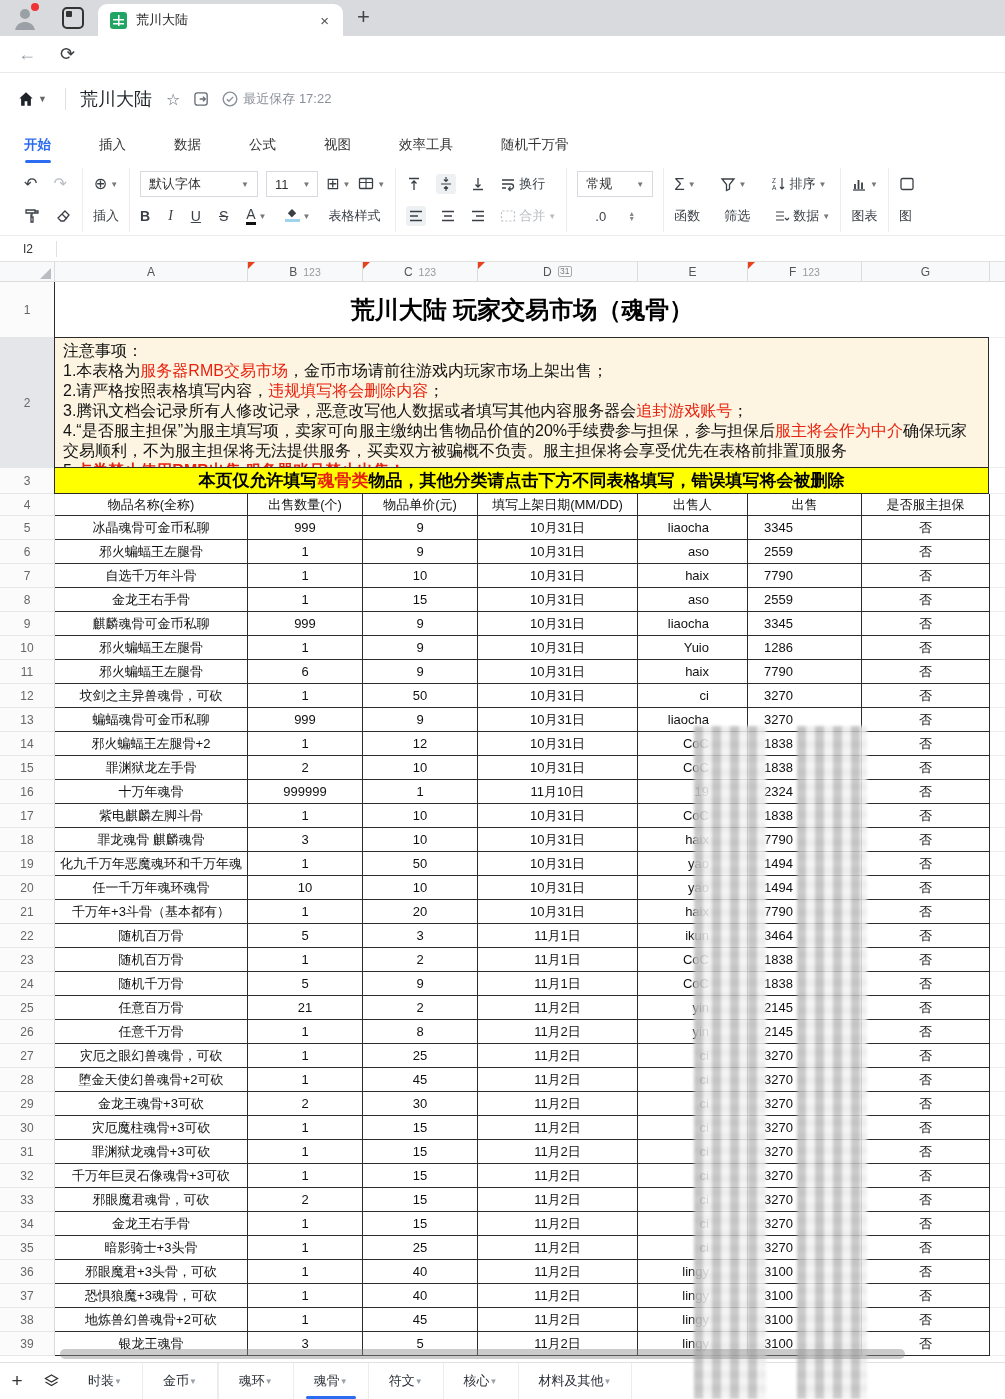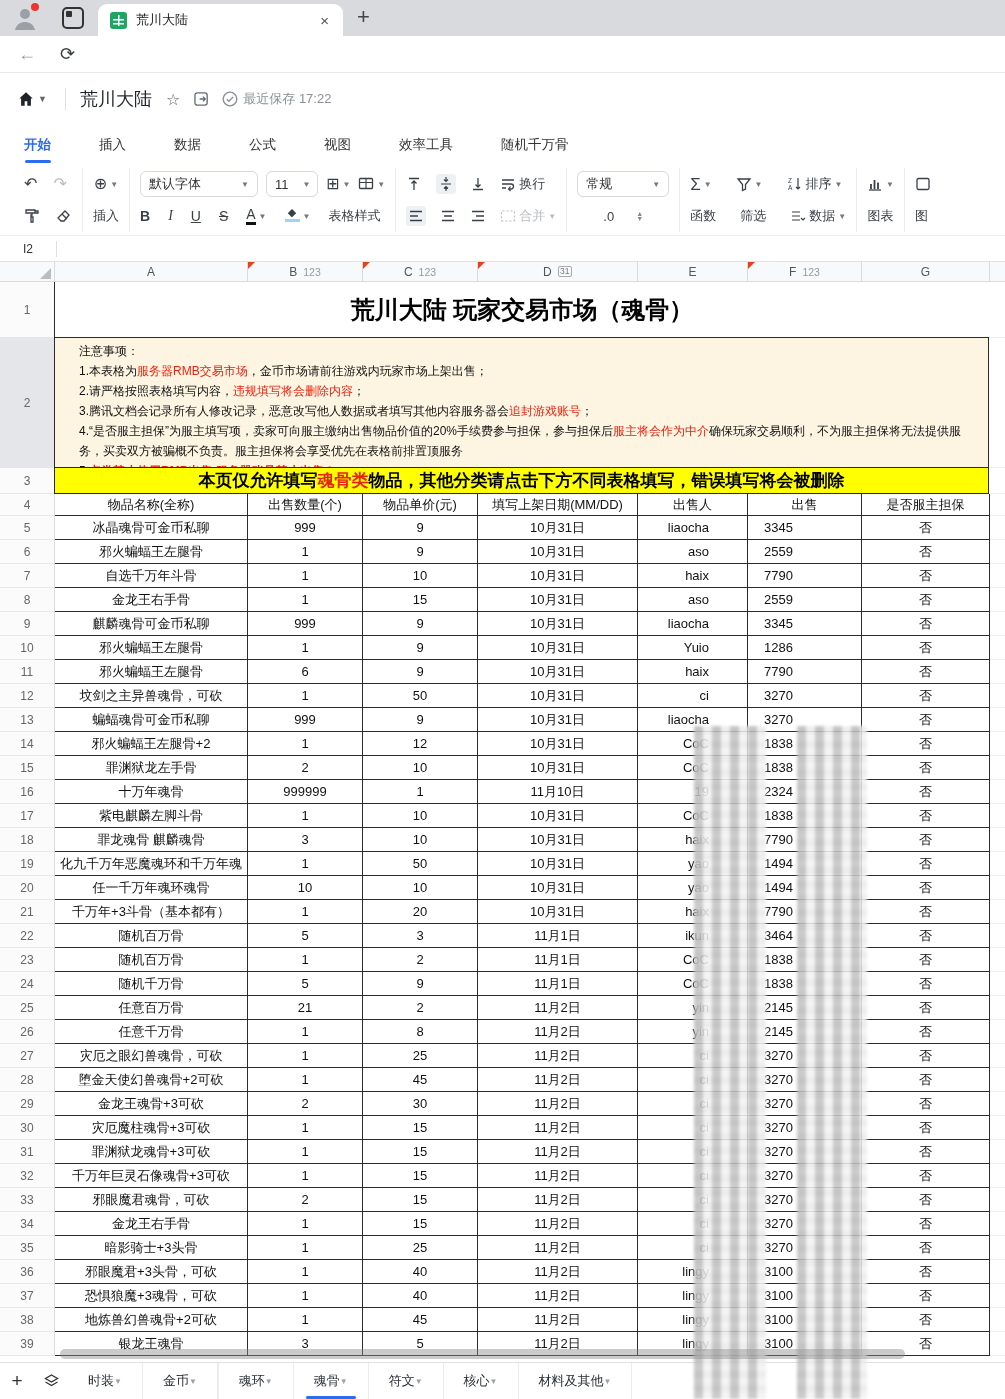--- a/index.html
+++ b/index.html
@@ -49,21 +49,21 @@
 
   
   .toolbar { height:70px; display:flex; padding:3px 6px 3px 14px; background:#fff; }
   .tgroup { display:flex; flex-direction:column; justify-content:space-around; padding:0 10px; }
   .tgroup + .tgroup { border-left:1px solid #ececec; }
   .trow { display:flex; align-items:center; gap:16px; height:30px; }
   .tbtn { display:flex; align-items:center; gap:3px; font-size:13px; color:#3a3f45; white-space:nowrap; }
   .tbtn .g { font-size:16px; line-height:1; }
   .tbtn .dis { color:#b9bdc2; }
   .caret { font-size:8px; color:#777; }
-  .selbox { border:1px solid #d6d9dd; border-radius:6px; height:26px; display:flex; align-items:center; padding:0 8px; gap:14px; font-size:13px; color:#333; }
+  .selbox { border:1px solid #d6d9dd; border-radius:0; height:26px; display:flex; align-items:center; padding:0 8px; gap:14px; font-size:13px; color:#333; }
   .Bb { font-weight:bold; font-size:14px; } .Ii { font-style:italic; font-family:"Liberation Serif",serif; font-size:14px; }
   .Uu { text-decoration:underline; font-size:14px; } .Ss { text-decoration:line-through; font-size:14px; }
   .Acolor { font-size:14px; border-bottom:3px solid #111; line-height:1.05; }
   .fillico { width:15px; height:12px; border-bottom:3px solid #9fd3ee; display:flex; align-items:flex-end; justify-content:center; font-size:11px; }
   .ico { width:16px; height:16px; display:inline-block; }
   .spin { display:flex; flex-direction:column; font-size:7px; color:#888; line-height:5px; margin-left:6px; }
   .gray { color:#b9bdc2; }
 
   
   .fxbar { height:27px; border-top:1px solid #ececec; border-bottom:1px solid #e2e2e2; display:flex; align-items:center; background:#fff; }
@@ -86,21 +86,21 @@
   .cell { display:flex; align-items:center; justify-content:center; font-size:13px; color:#111; border-right:1px solid #2b2b2b; border-bottom:1px solid #2b2b2b; white-space:nowrap; overflow:hidden; background:#fff; }
   .cA{width:193px;flex:0 0 193px;} .cB{width:115px;flex:0 0 115px;} .cC{width:115px;flex:0 0 115px;}
   .cD{width:160px;flex:0 0 160px;} .cE{width:110px;flex:0 0 110px;} .cF{width:114px;flex:0 0 114px;} .cG{width:128px;flex:0 0 128px;}
   .cE { justify-content:flex-end; padding-right:38px; }
   .cF { justify-content:flex-start; padding-left:16px; }
   .sliver { flex:1; background:#fff; border-bottom:1px solid #eceef0; }
 
   .rowtitle { height:56px; }
   .rowtitle .merged { width:935px; display:flex; align-items:center; justify-content:center; font-size:24px; font-weight:bold; color:#000; border-bottom:1px solid #2b2b2b; }
   .rownotice { height:130px; }
-  .rownotice .merged { width:935px; background:#fdf5e2; border:1px solid #2b2b2b; border-top:none; padding:3px 24px; font-size:12px; line-height:20px; color:#111; overflow:hidden; }
+  .rownotice .merged { width:935px; background:#fdf5e2; border:1px solid #2b2b2b; border-top:none; padding:3px 8px; font-size:16px; line-height:20px; color:#111; overflow:hidden; }
   .rowbanner { height:26px; }
   .rowbanner .merged { width:935px; background:#ffff00; border:1px solid #2b2b2b; border-top:none; display:flex; align-items:center; justify-content:center; font-size:17px; font-weight:bold; white-space:nowrap; }
   .rowhead { height:22px; }
   .rowhead .cell { font-size:13px; }
   .datarow { height:24px; }
   .red { color:#e8220e; }
   .redb { color:#e8220e; font-weight:bold; }
   .notice-line { white-space:normal; }
 
   .gridrow .cell:first-of-type, .merged { border-left:1px solid #2b2b2b; margin-left:-1px; }
@@ -301,21 +301,21 @@
             <svg class="ico" viewBox="0 0 16 16">
               <rect x="1.5" y="3" width="13" height="10" rx="1" fill="none" stroke="#b9bdc2" stroke-width="1.2" stroke-dasharray="2 2"></rect>
             </svg>
             <span class="gray">合并</span>
             <span class="caret gray">▼</span>
           </span>
       </div>
     </div>
     <div class="tgroup">
       <div class="trow" style="justify-content:center;">
-        <span class="selbox" style="width:92px; justify-content:space-between;">
+        <span class="selbox" style="width:76px; justify-content:space-between;">
           <span>常规</span>
             <span class="caret">▼</span>
           </span>
       </div>
       <div class="trow" style="justify-content:center;">
         <span class="tbtn">
             <span>.0</span>
           </span>
         <span class="spin">
             <span>▲</span>

